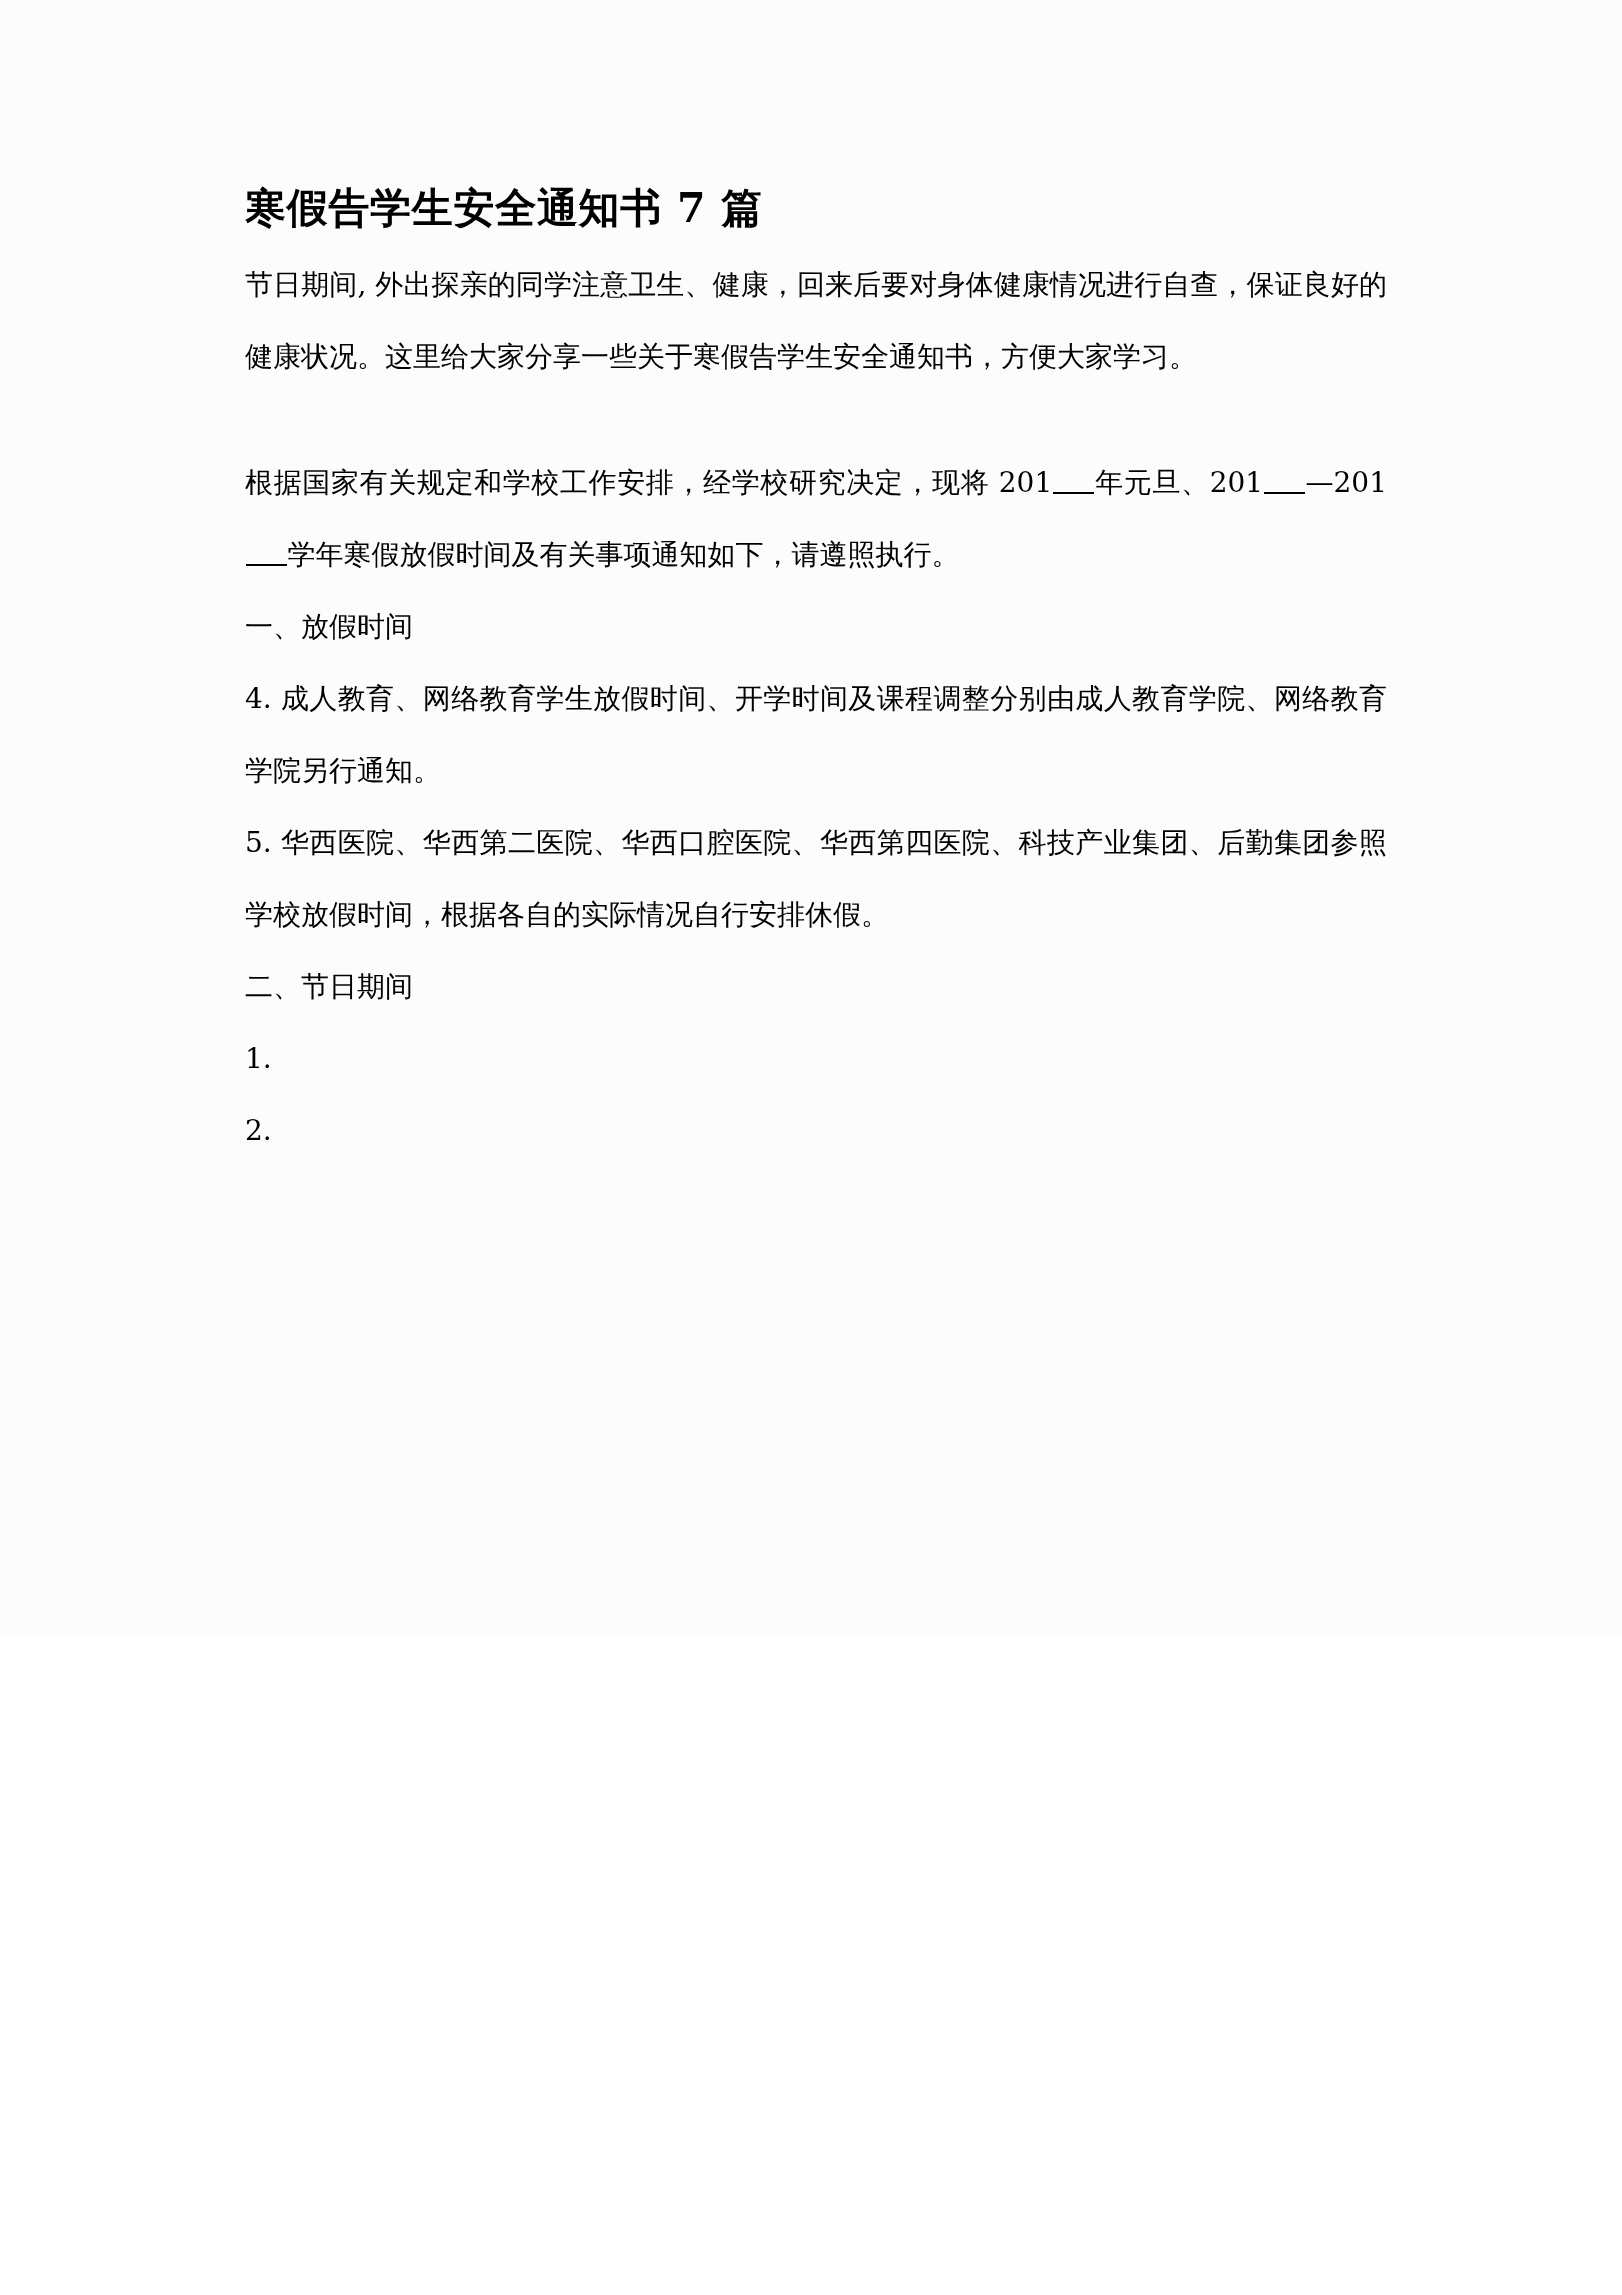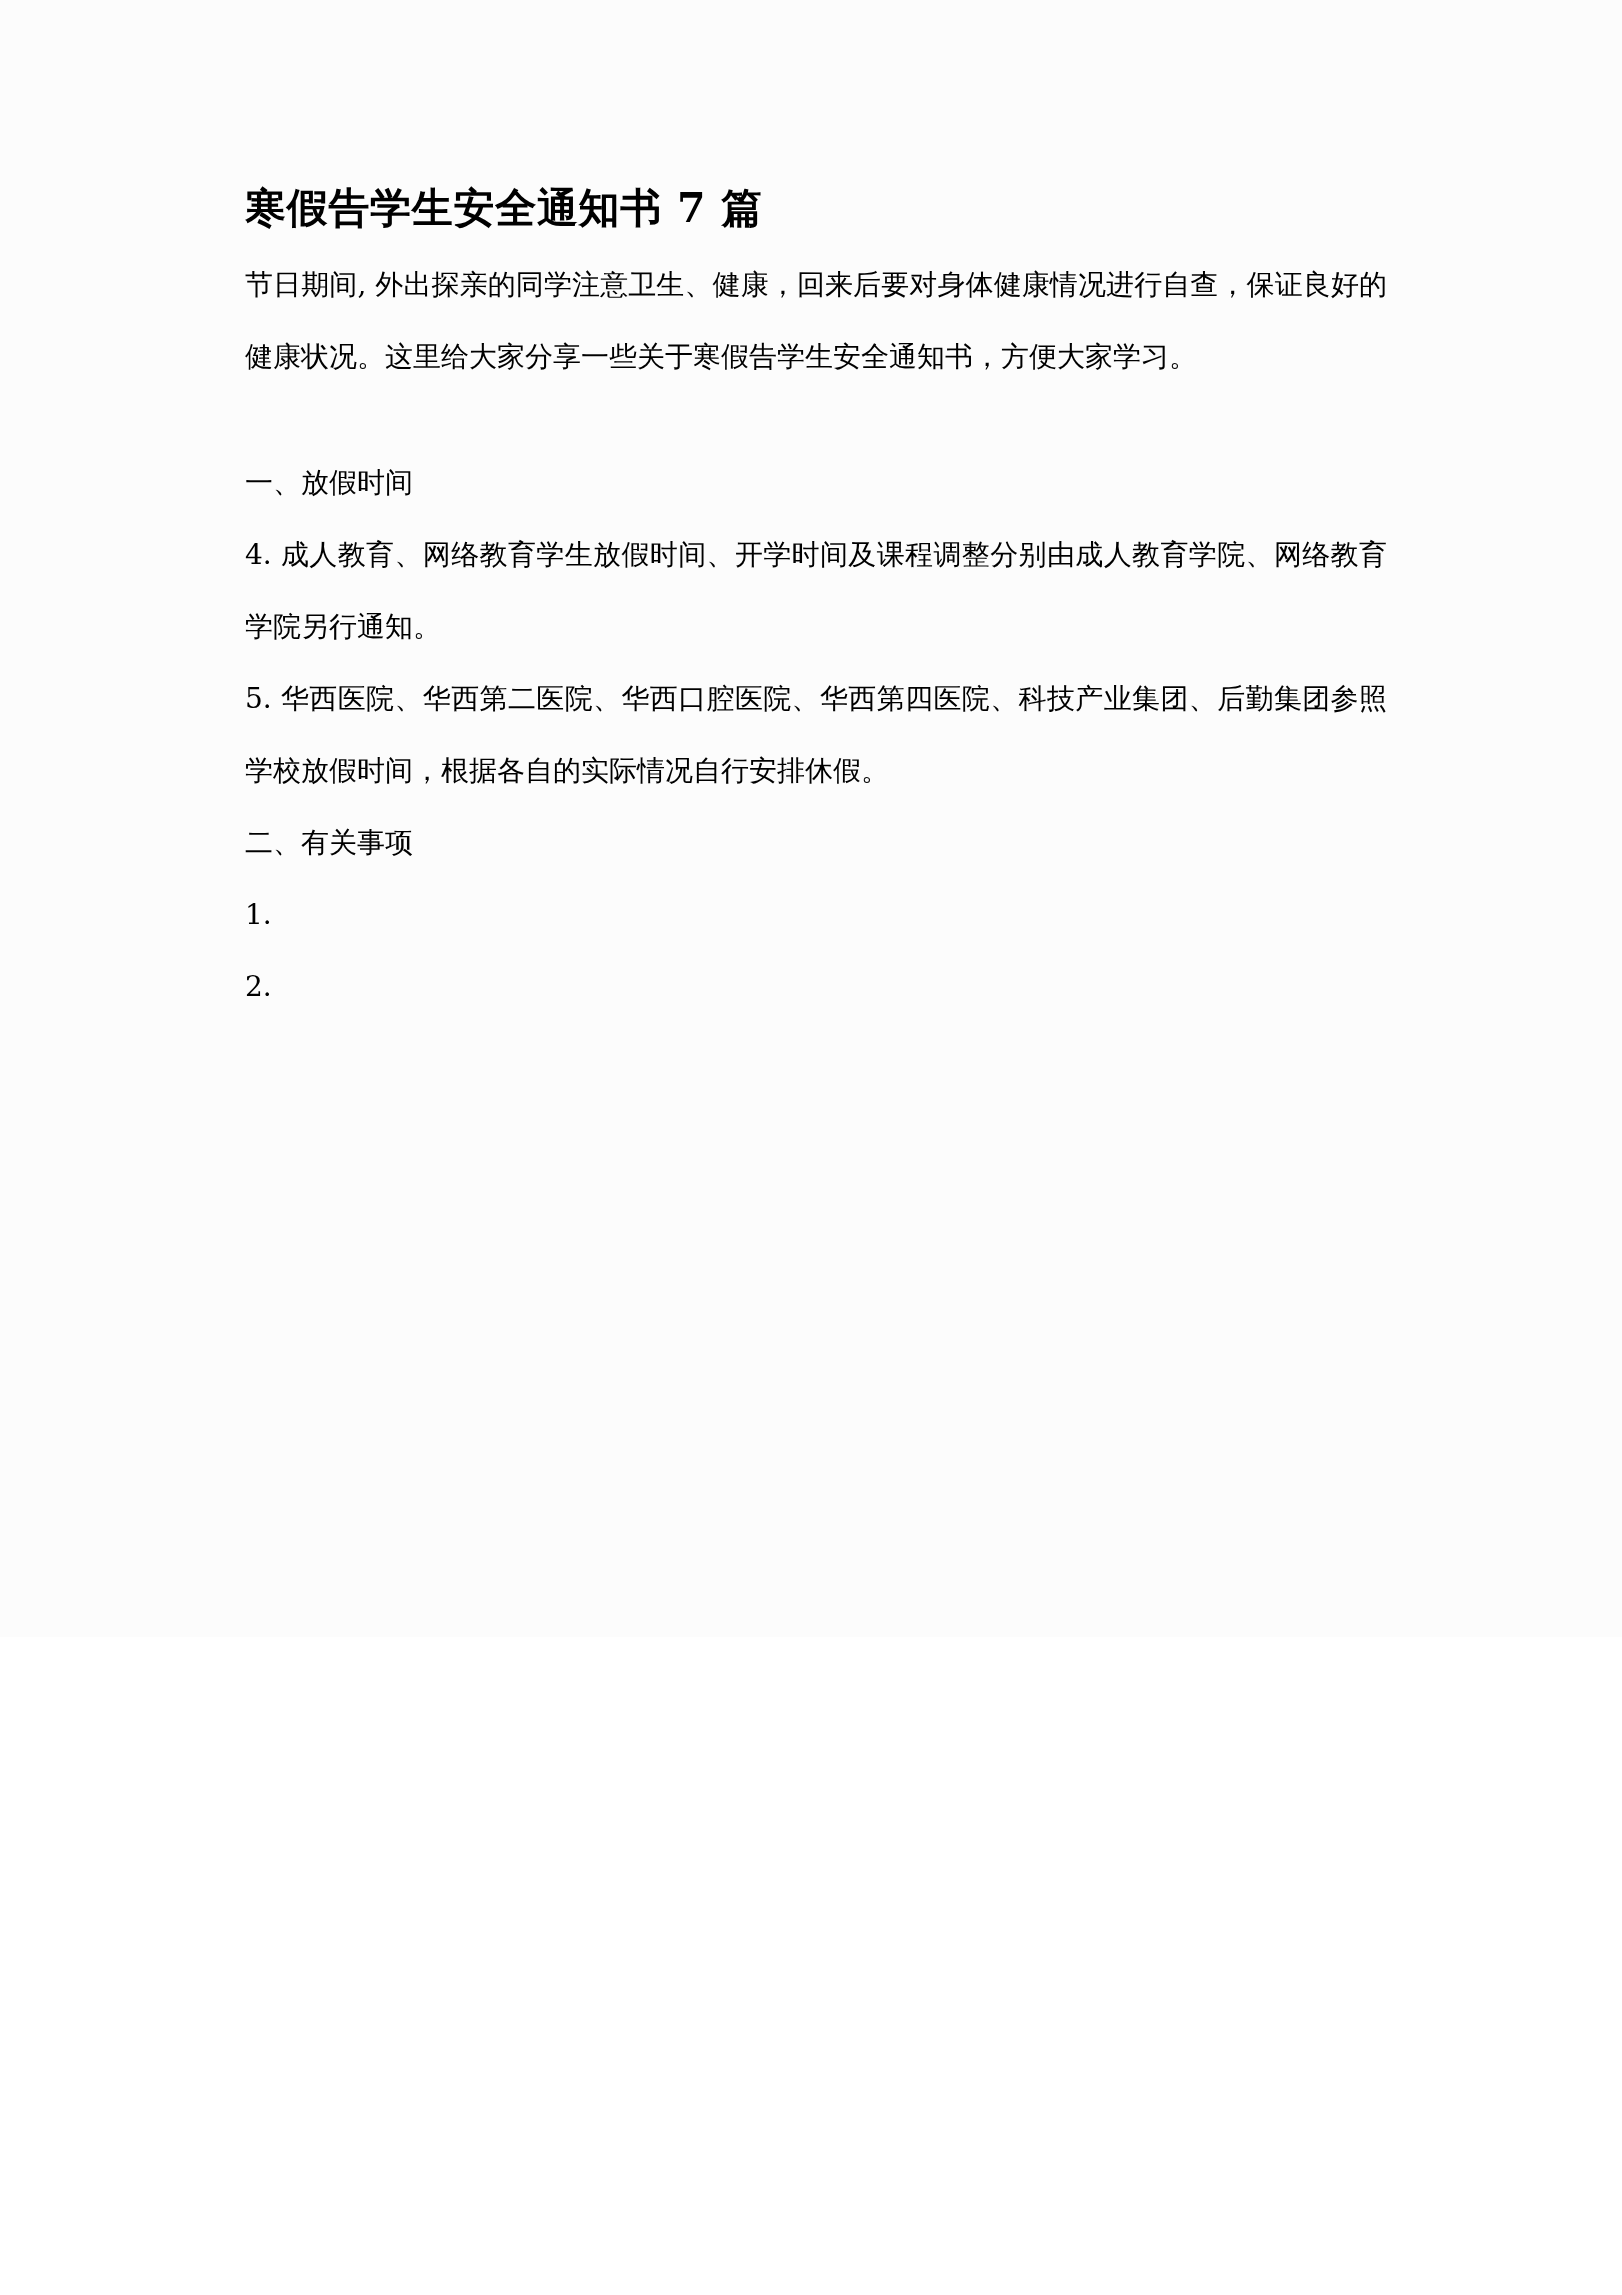--- a/index.html
+++ b/index.html
@@ -68,23 +68,24 @@
 
     <h1 class="doc-title">寒假告学生安全通知书 7 篇</h1>
 
     <div id="intro-block">
         <p class="para">节日期间, 外出探亲的同学注意卫生、健康，回来后要对身体健康情况进行自查，保证良好的健康状况。这里给大家分享一些关于寒假告学生安全通知书，方便大家学习。</p>
       </div>
 
     <div class="spacer"></div>
 
     <div id="body-block">
+        <p class="para" id="preamble">根据国家有关规定和学校工作安排，经学校研究决定，现将 201<span class="blank"></span>年元旦、201<span class="blank"></span>—201<span class="blank"></span>学年寒假放假时间及有关事项通知如下，请遵照执行。</p>
         <p class="para nojust" id="heading-1">一、放假时间</p>
         <p class="para" id="item-1-4">4. 成人教育、网络教育学生放假时间、开学时间及课程调整分别由成人教育学院、网络教育学院另行通知。</p>
         <p class="para" id="item-1-5">5. 华西医院、华西第二医院、华西口腔医院、华西第四医院、科技产业集团、后勤集团参照学校放假时间，根据各自的实际情况自行安排休假。</p>
-        <p class="para nojust" id="heading-2">二、有关事项</p>
+        <p class="para nojust" id="heading-2">二、节日期间</p>
         <p class="para" id="item-2-1-num">1.</p>
         <p class="para" id="item-2-2-num">2.</p>
       </div>
 
   </div>
 </div>
 
 
 </body></html>

